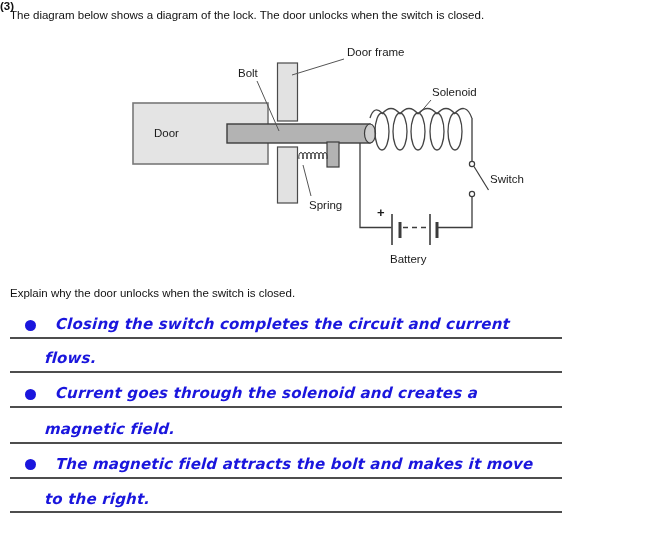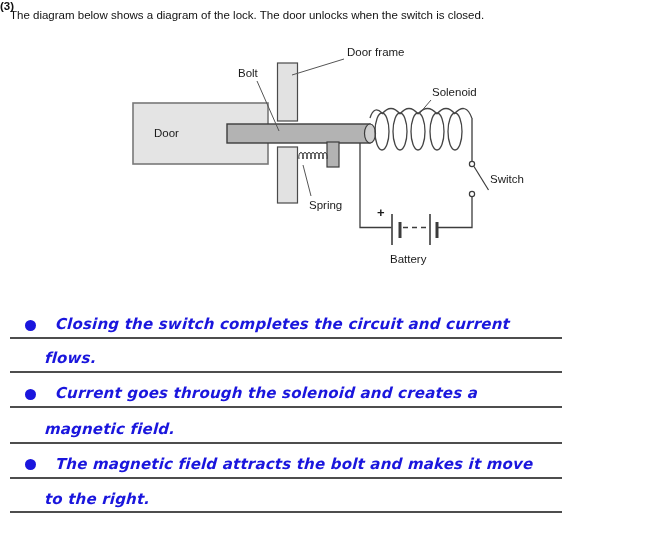--- a/index.html
+++ b/index.html
@@ -88,20 +88,21 @@
 
     <text x="347" y="56">Door frame</text>
     <text x="238" y="77">Bolt</text>
     <text x="432" y="96">Solenoid</text>
     <text x="154" y="137">Door</text>
     <text x="490" y="183">Switch</text>
     <text x="309" y="209">Spring</text>
     <text x="390" y="263">Battery</text>
   </svg>
 
+  <div id="question" class="para">Explain why the door unlocks when the switch is closed.</div>
 
   <div class="rule" style="top:337px;"></div>
   <div class="rule" style="top:371px;"></div>
   <div class="rule" style="top:406px;"></div>
   <div class="rule" style="top:442px;"></div>
   <div class="rule" style="top:477px;"></div>
   <div class="rule" style="top:511px;"></div>
 
   <span class="bullet" style="top:320px;"></span>
   <span class="bullet" style="top:389px;"></span>

